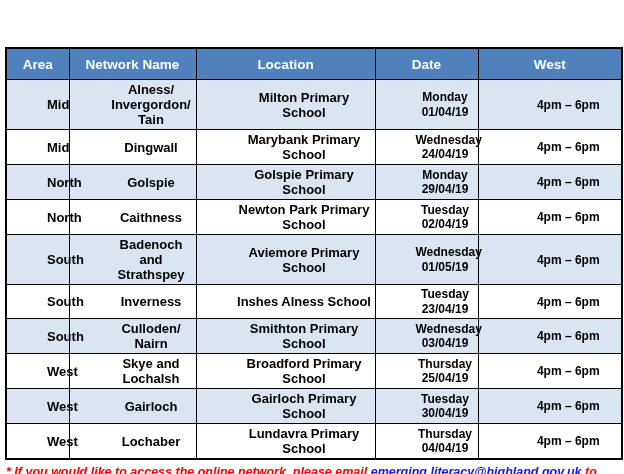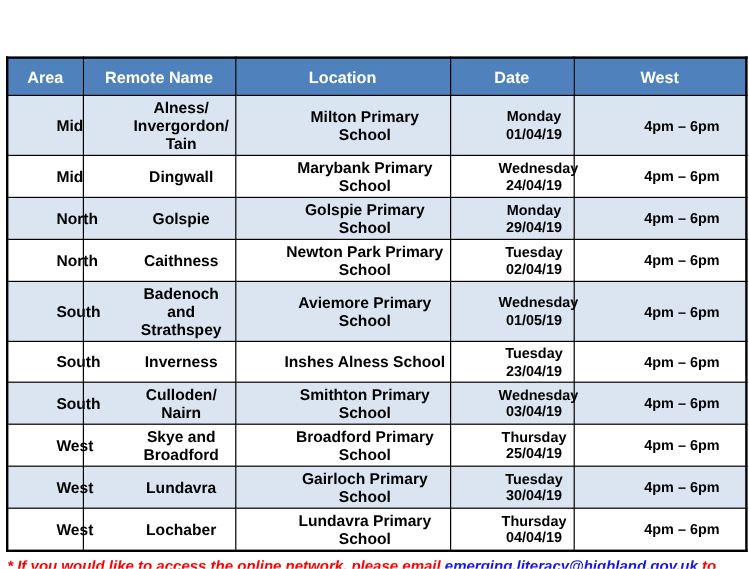--- a/index.html
+++ b/index.html
@@ -43,21 +43,21 @@
     <colgroup>
       <col style="width:63px">
         <col style="width:127px">
         <col style="width:179px">
         <col style="width:103px">
         <col style="width:144px">
     </colgroup>
     <thead>
       <tr>
         <th>Area</th>
-        <th>Remote Name</th>
+        <th>Network Name</th>
         <th>Location</th>
         <th>Date</th>
         <th>West</th>
       </tr>
     </thead>
     <tbody>
       <tr class="alt">
         <td>Mid</td>
         <td>Alness/ Invergordon/ Tain</td>
         <td><span>Milton Primary School</span><span class="red-mark"></span></td>
@@ -122,31 +122,31 @@
         <td>Culloden/ Nairn</td>
         <td><span>Smithton Primary School</span><span class="red-mark"></span></td>
         <td class="date-cell">
             <span class="dline">Wednesday</span>
             <span class="dline">03/04/19</span>
           </td>
         <td class="time-cell">4pm – 6pm</td>
       </tr>
       <tr>
         <td>West</td>
-        <td>Skye and Broadford</td>
+        <td>Skye and Lochalsh</td>
         <td><span>Broadford Primary School</span><span class="red-mark"></span></td>
         <td class="date-cell">
             <span class="dline">Thursday</span>
             <span class="dline">25/04/19</span>
           </td>
         <td class="time-cell">4pm – 6pm</td>
       </tr>
       <tr class="alt">
         <td>West</td>
-        <td>Lundavra</td>
+        <td>Gairloch</td>
         <td><span>Gairloch Primary School</span><span class="red-mark"></span></td>
         <td class="date-cell">
             <span class="dline">Tuesday</span>
             <span class="dline">30/04/19</span>
           </td>
         <td class="time-cell">4pm – 6pm</td>
       </tr>
       <tr>
         <td>West</td>
         <td>Lochaber</td>

